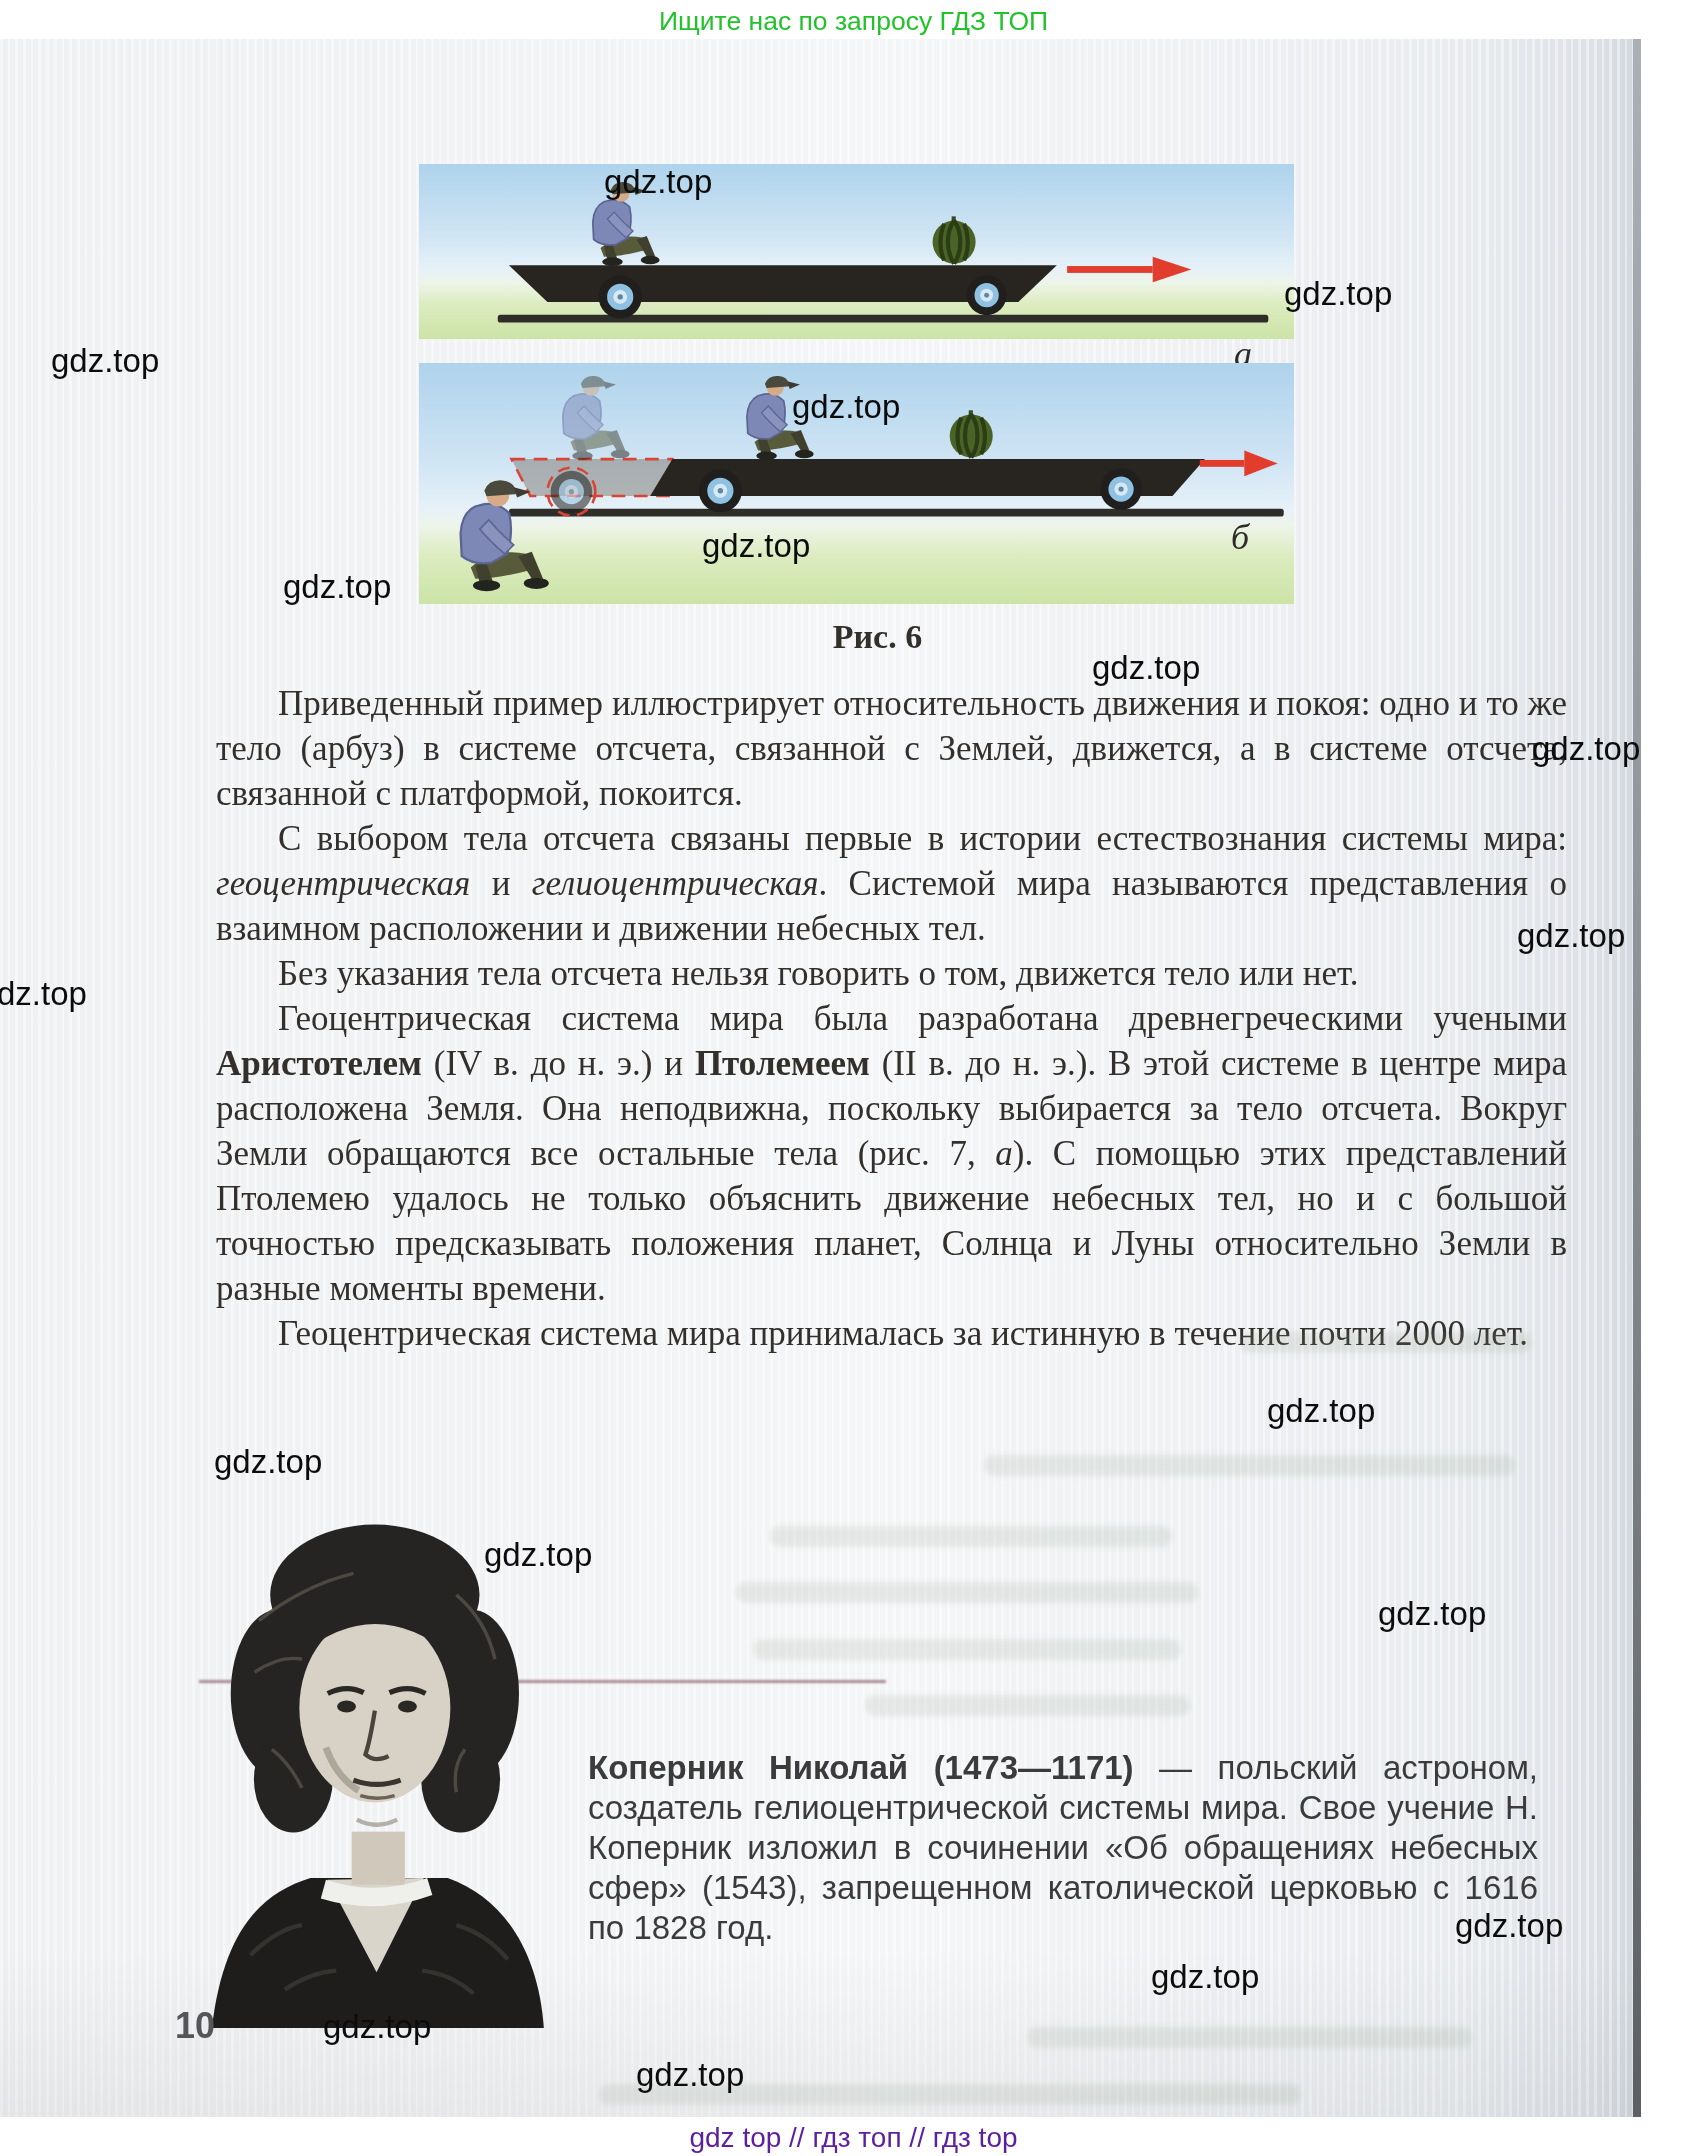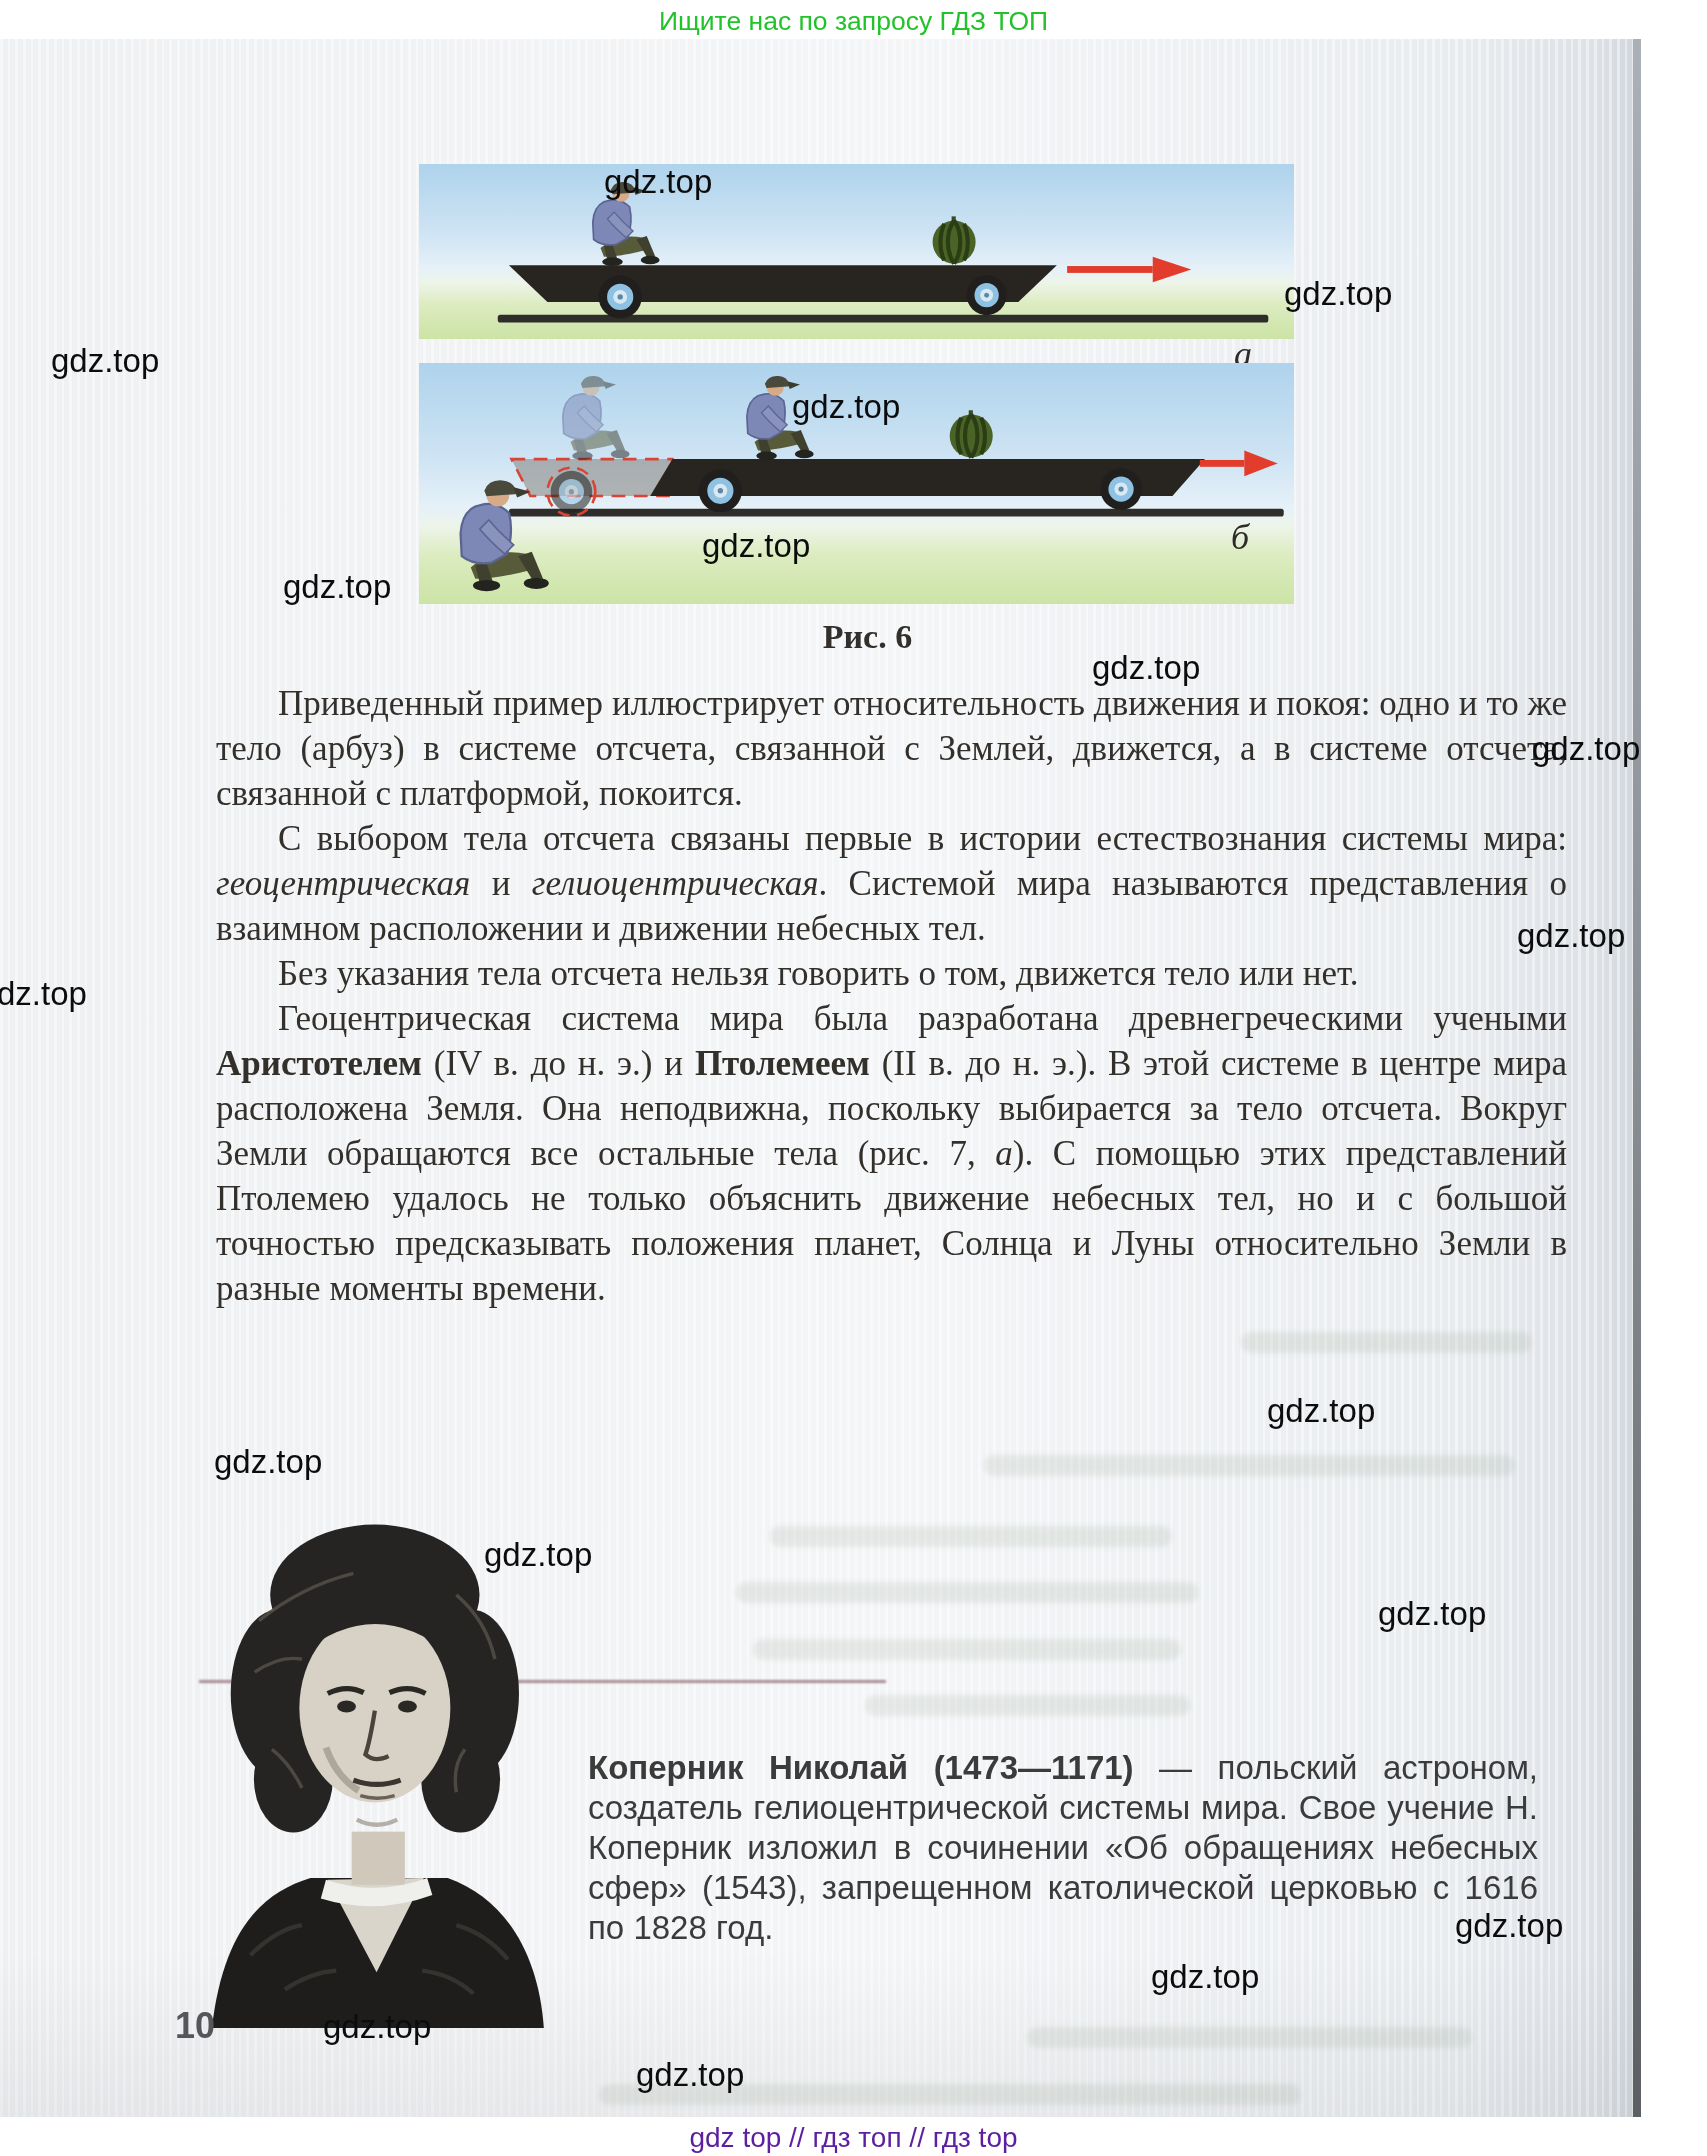--- a/index.html
+++ b/index.html
@@ -29,21 +29,21 @@
 
   
   .panel{position:absolute;left:419px;width:875px;
     background:linear-gradient(180deg,#aed3ec 0%,#cfe4f4 40%,#e6f1f8 60%,#edf4e8 68%,#dcecc0 80%,#cce3a6 100%);}
   .panel-a{top:164px;height:175px;}
   .panel-b{top:363px;height:241px;}
   .panel svg{display:block;width:100%;height:100%;}
   .plabel{position:absolute;font:italic 36px/1 "Liberation Serif",serif;color:#2e2c28;}
   .plabel-a{left:1234px;top:336px;}
   .plabel-b{left:1231px;top:519px;}
-  .figcaption{position:absolute;left:430px;top:618px;width:875px;text-align:center;
+  .figcaption{position:absolute;left:440px;top:618px;width:875px;text-align:center;
     font:bold 34px/1.1 "Liberation Serif",serif;color:#33302c;}
 
   .bodytext{position:absolute;left:184px;top:681px;width:1351px;
     font:35px/45px "Liberation Serif",serif;color:#33302c;text-align:justify;margin-left:32px;}
   .bodytext p{margin:0;text-indent:62px;}
   .r-b{font-weight:bold;} .r-i{font-style:italic;}
 
   .bio{position:absolute;left:588px;top:1748px;width:950px;
     font:33px/40px "Liberation Sans",sans-serif;color:#3b3b3b;text-align:justify;}
 
@@ -141,20 +141,21 @@
   </div>
   <div class="plabel plabel-b">б</div>
 
   <div class="figcaption">Рис. 6</div>
 
   <div class="bodytext">
     <p><span>Приведенный пример иллюстрирует относительность движения и покоя: одно и то же тело (арбуз) в системе отсчета, связанной с Землей, движется, а в системе отсчета, связанной с платформой, покоится.</span></p>
     <p><span>С выбором тела отсчета связаны первые в истории естествознания системы мира: </span><span class="r-i">геоцентрическая</span><span> и </span><span class="r-i">гелиоцентрическая</span><span>. Системой мира называются представления о взаимном расположении и движении небесных тел.</span></p>
     <p><span>Без указания тела отсчета нельзя говорить о том, движется тело или нет.</span></p>
     <p><span>Геоцентрическая система мира была разработана древнегреческими учеными </span><span class="r-b">Аристотелем</span><span> (IV в. до н. э.) и </span><span class="r-b">Птолемеем</span><span> (II в. до н. э.). В этой системе в центре мира расположена Земля. Она неподвижна, поскольку выбирается за тело отсчета. Вокруг Земли обращаются все остальные тела (рис. 7, </span><span class="r-i">а</span><span>). С помощью этих представлений Птолемею удалось не только объяснить движение небесных тел, но и с большой точностью предсказывать положения планет, Солнца и Луны относительно Земли в разные моменты времени.</span></p>
+    <p><span>Геоцентрическая система мира принималась за истинную в течение почти 2000 лет.</span></p>
   </div>
 
   <div class="bleed" style="left:770px;top:1526px;width:402px"></div>
   <div class="bleed" style="left:736px;top:1582px;width:462px"></div>
   <div class="bleed" style="left:753px;top:1639px;width:428px"></div>
   <div class="bleed" style="left:865px;top:1695px;width:325px"></div>
   <div class="bleed" style="left:984px;top:1455px;width:531px"></div>
   <div class="bleed" style="left:1241px;top:1332px;width:291px"></div>
   <div class="bleed" style="left:1027px;top:2027px;width:445px"></div>
   <div class="bleed" style="left:599px;top:2084px;width:702px"></div>

